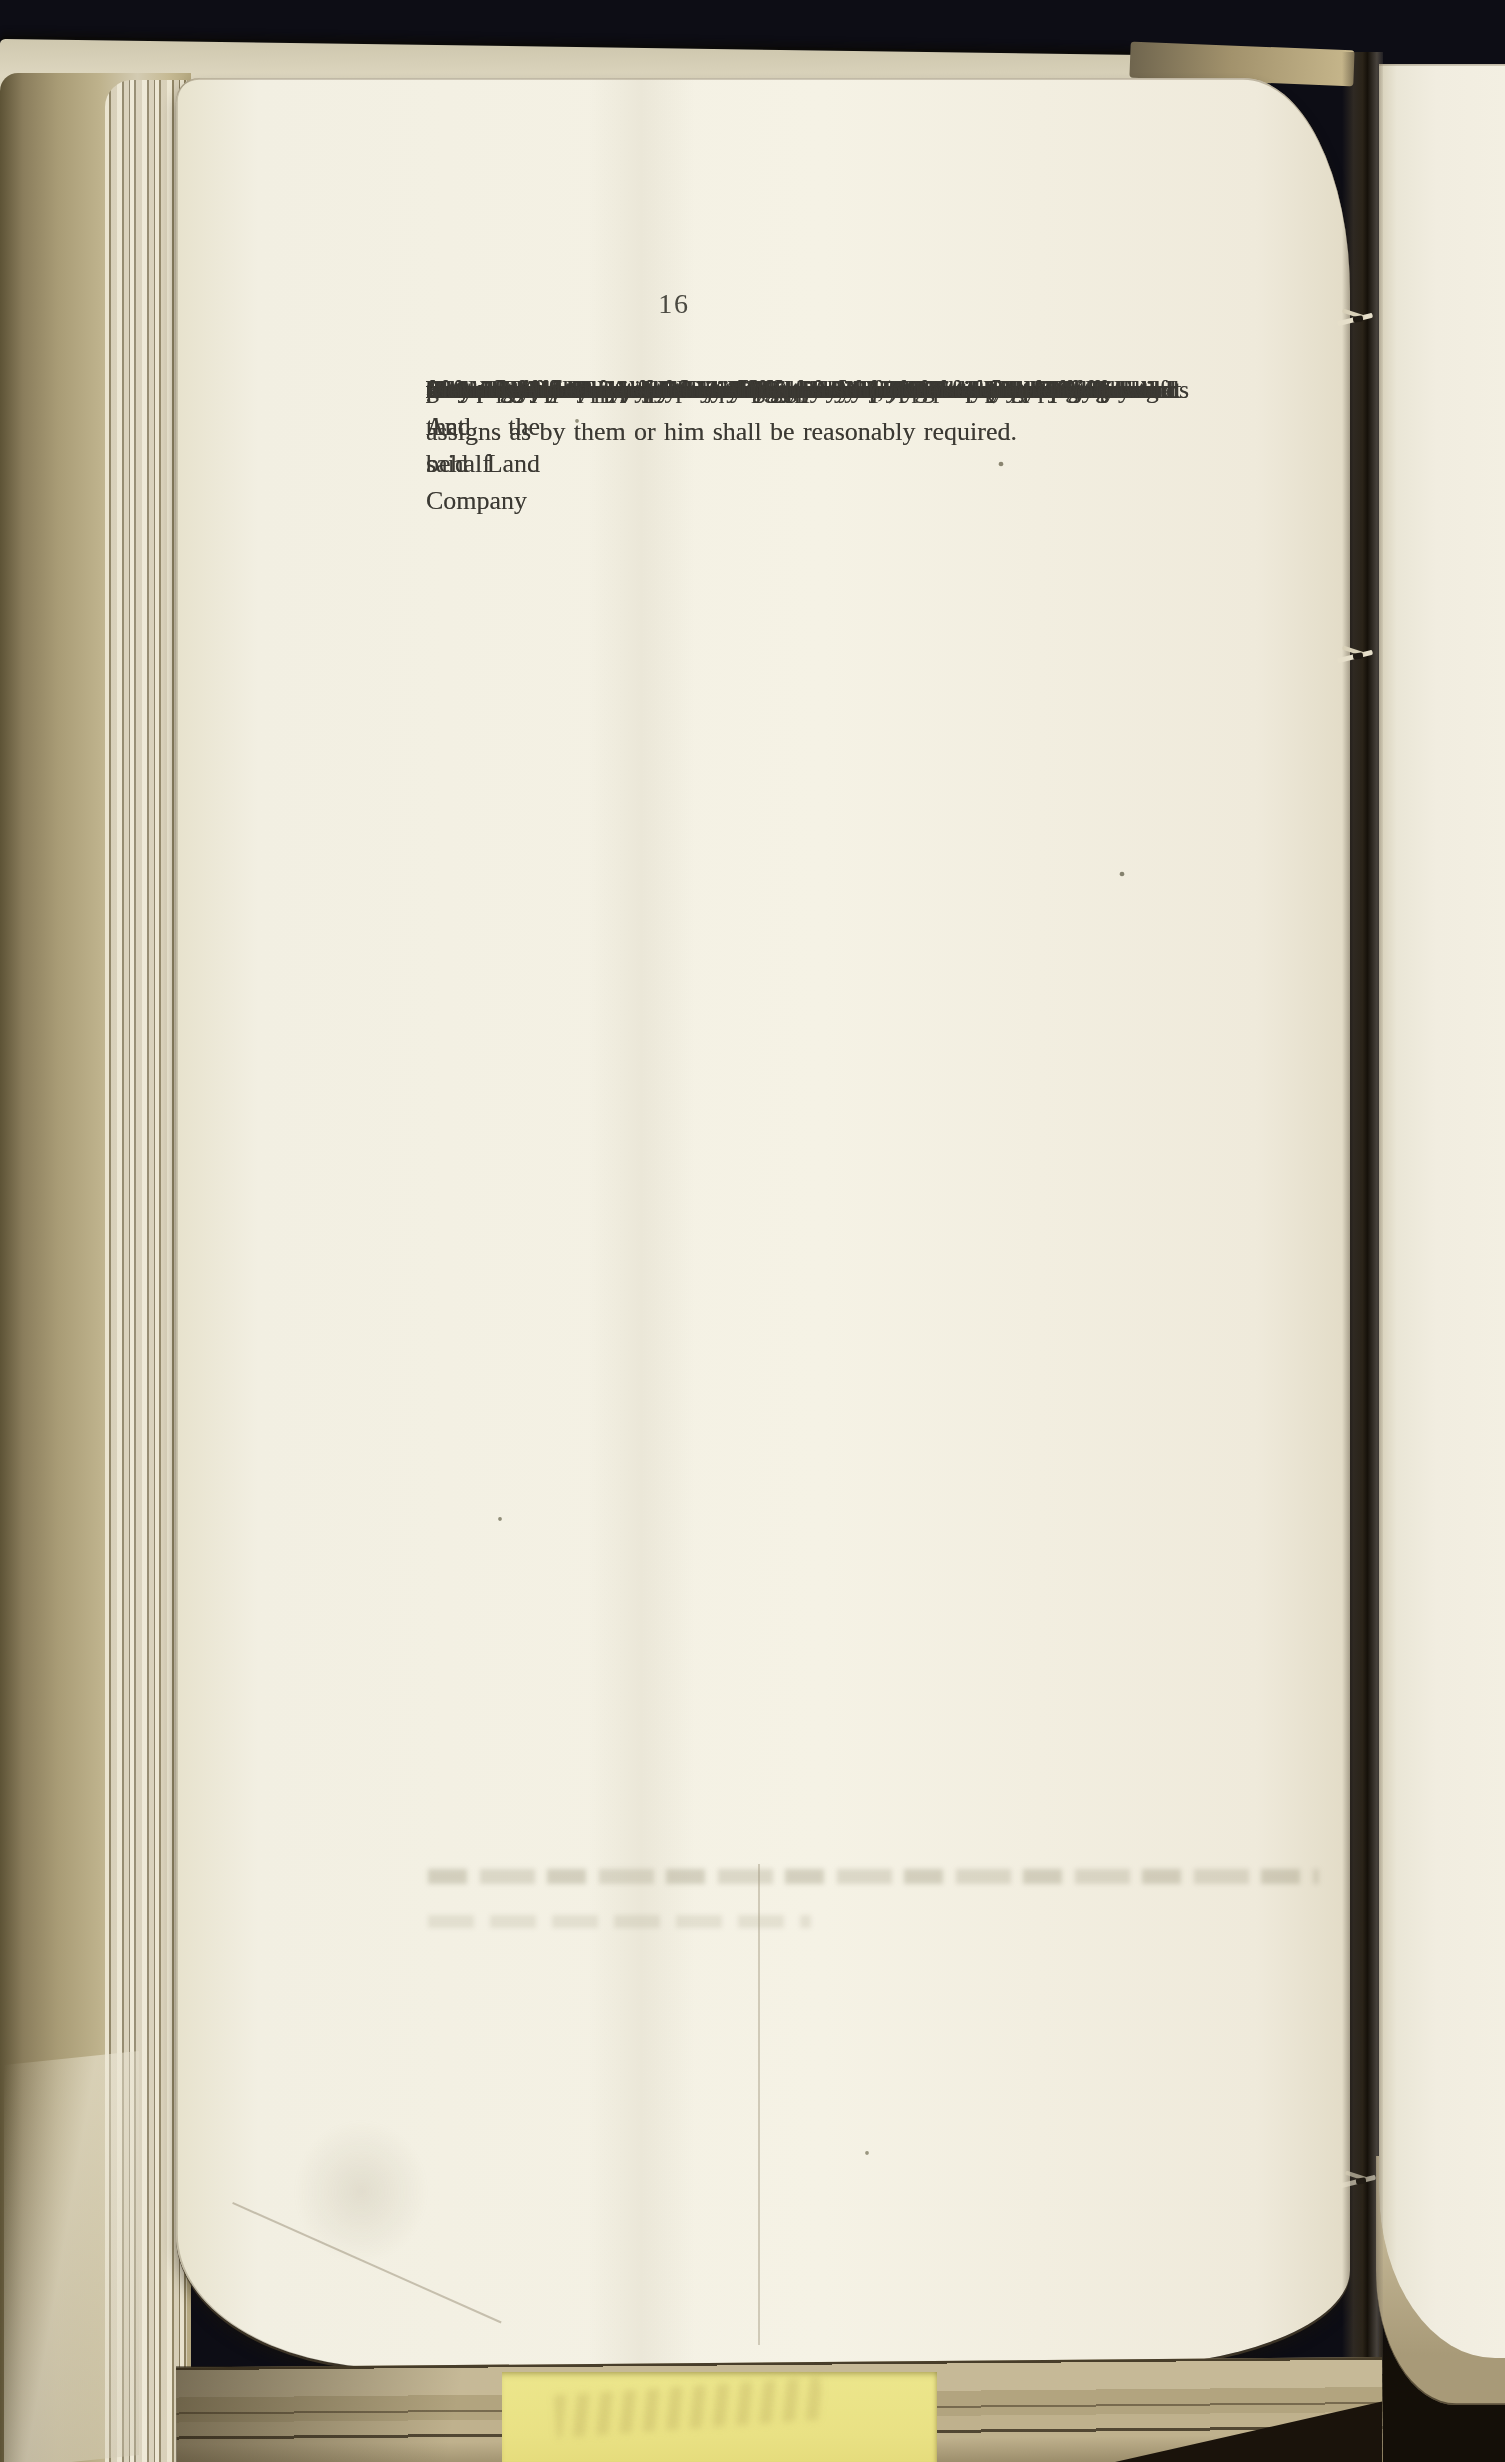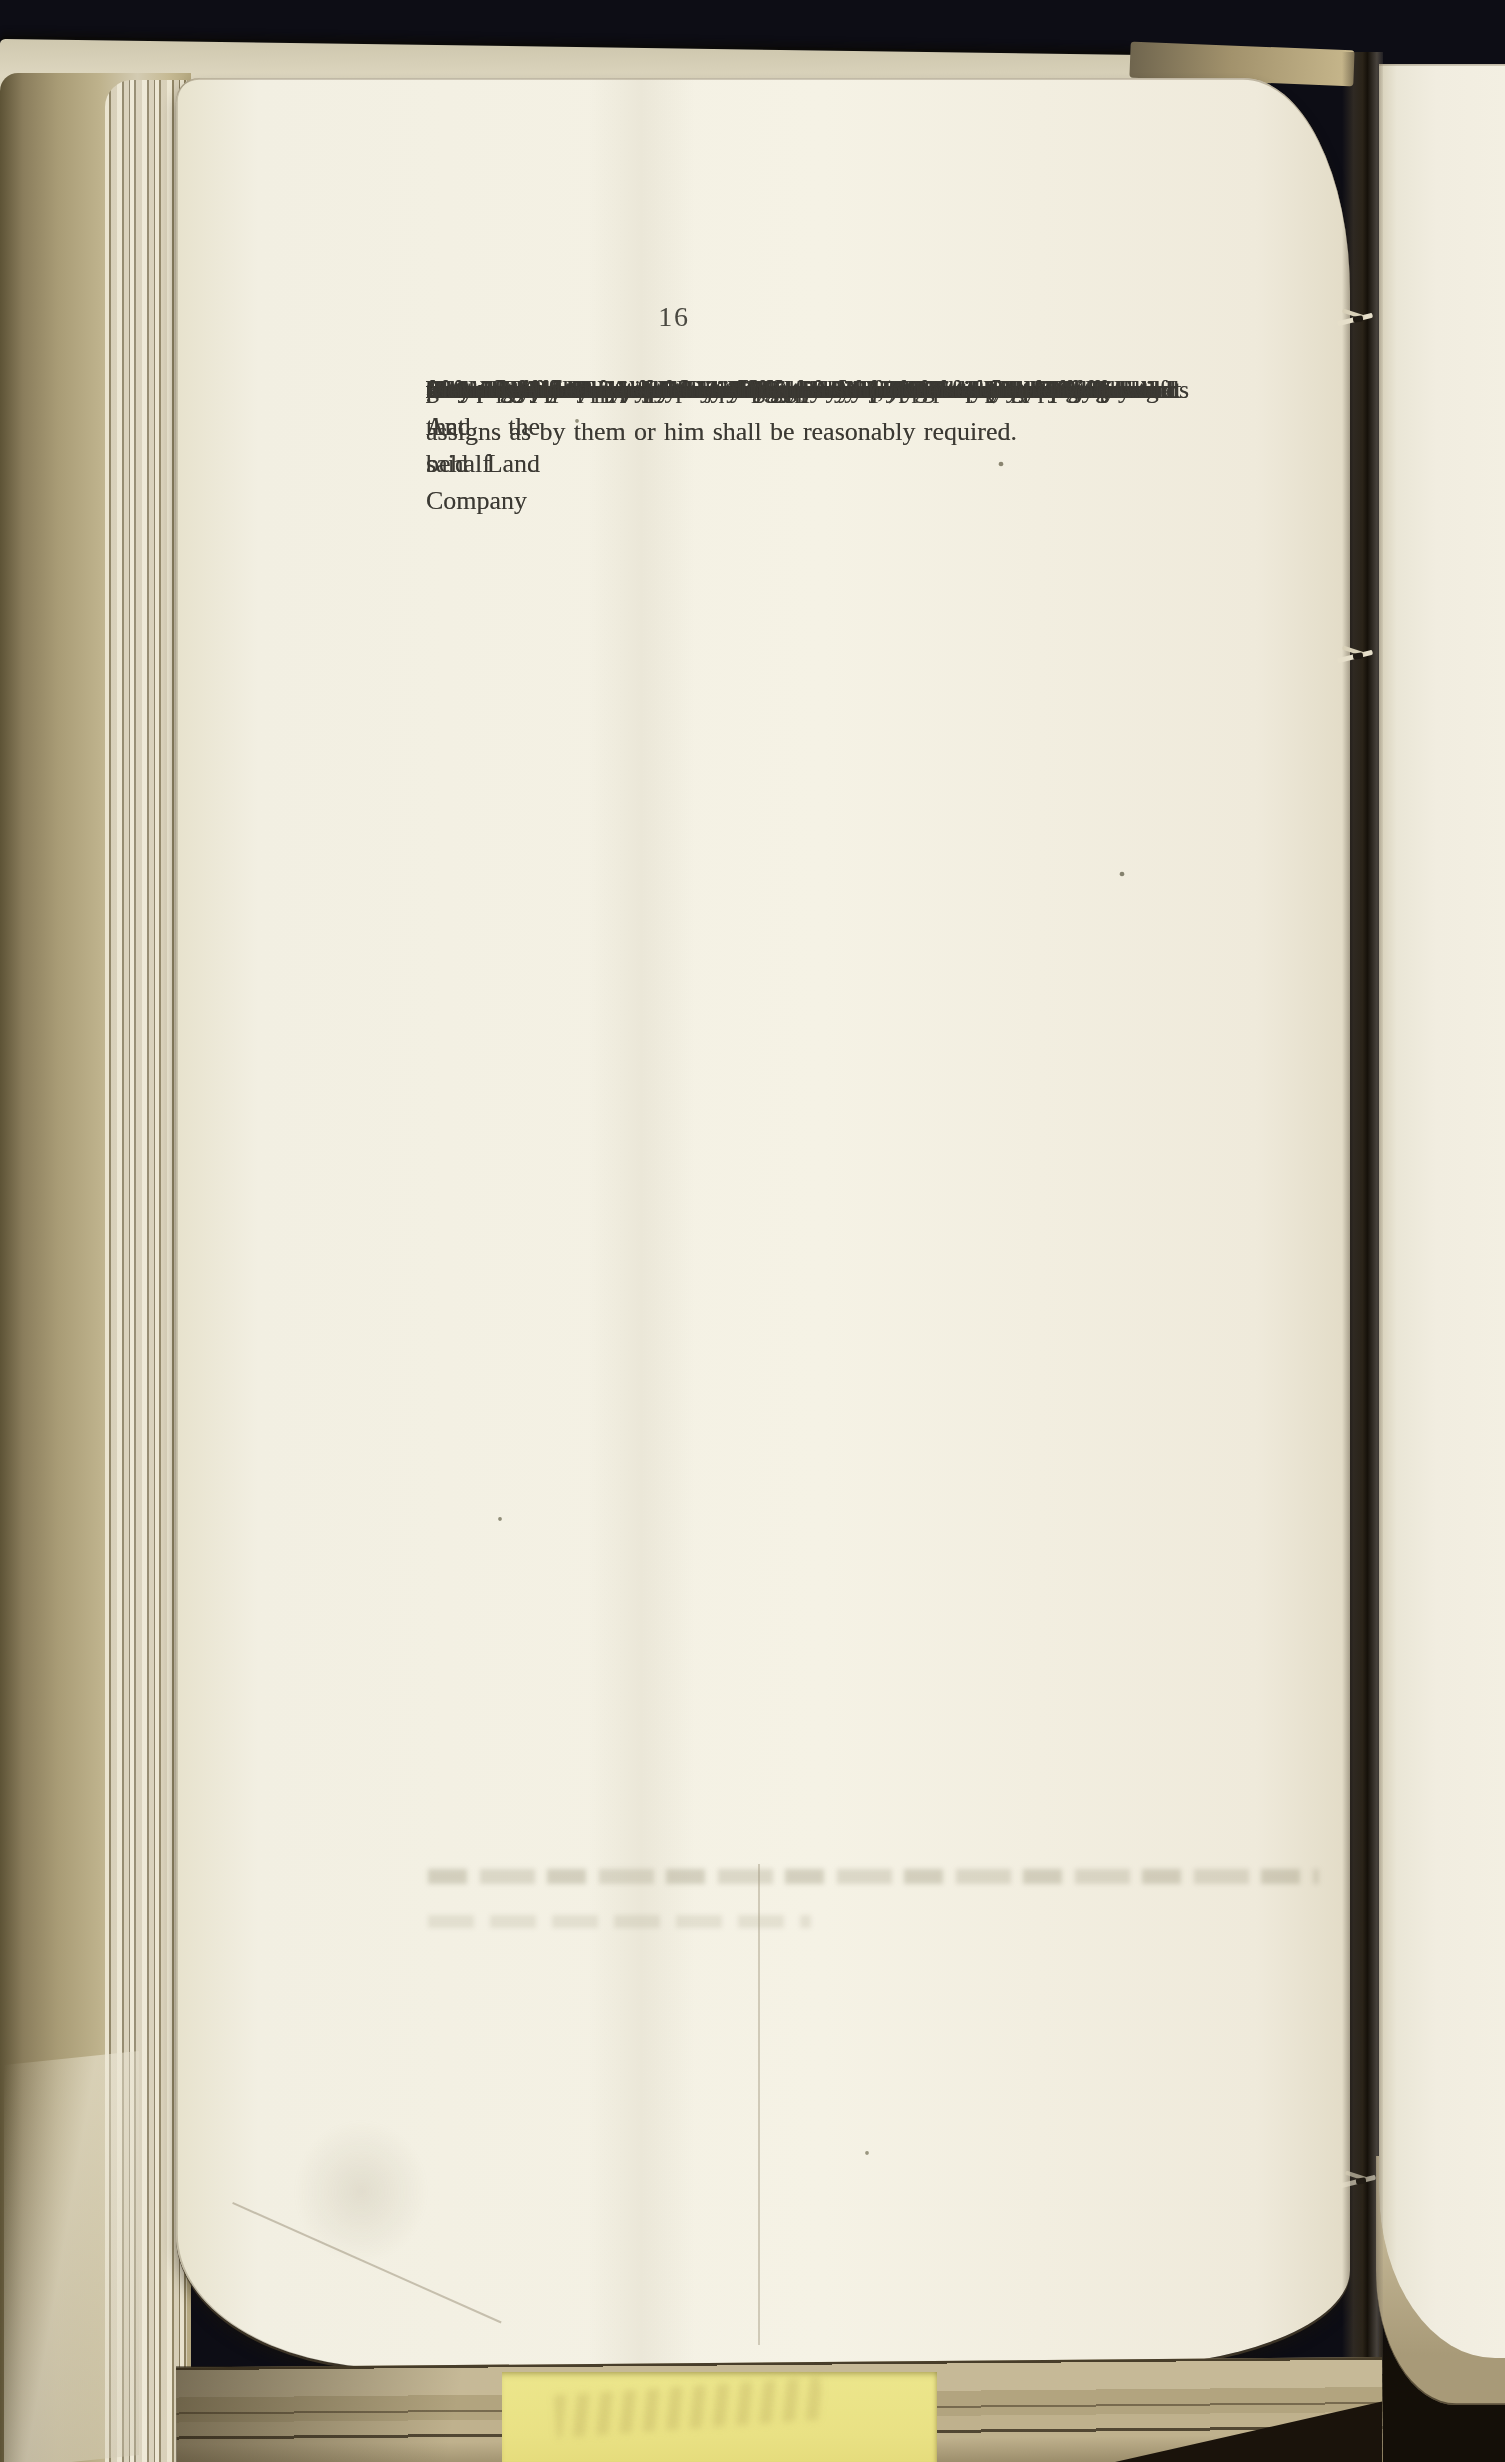--- a/index.html
+++ b/index.html
@@ -78,21 +78,21 @@
      background:repeating-linear-gradient(100deg,rgba(160,140,70,.22) 0 12.5px,rgba(0,0,0,0) 12.5px 23px);}
 
   
   .ghost1{left:428px;top:1869px;width:891px;height:15px;filter:blur(2.7px);
      background:repeating-linear-gradient(90deg,rgba(148,142,116,.34) 0 39px,transparent 39px 52px,
        rgba(148,142,116,.26) 52px 107px,transparent 107px 119px);}
   .ghost2{left:428px;top:1915px;width:383px;height:13.4px;filter:blur(2.7px);opacity:.6;
      background:repeating-linear-gradient(90deg,rgba(148,142,116,.3) 0 46px,transparent 46px 62px);}
 
   
-  .page-number{left:223px;top:301px;width:902px;text-align:center;font-size:28px;letter-spacing:1.8px;
+  .page-number{left:223px;top:288px;width:902px;text-align:center;font-size:28px;letter-spacing:1.8px;
      color:#4a4941;}
   #text-lines{left:426px;top:371px;width:903px;}
   .text-line{position:static;display:block;height:37px;line-height:37px;font-size:26px;
      color:var(--ink,#3b3933);text-align:justify;text-align-last:justify;word-spacing:1.8px;
      text-shadow:0 0 0.5px rgba(59,57,51,.55);}
   .text-line.last{text-align-last:left;margin-top:42px;}
   .struck{text-decoration:line-through;text-decoration-style:wavy;
      text-decoration-color:#2e2b25;text-decoration-thickness:3.1px;margin-left:13px;}
 </style>
 </head>

